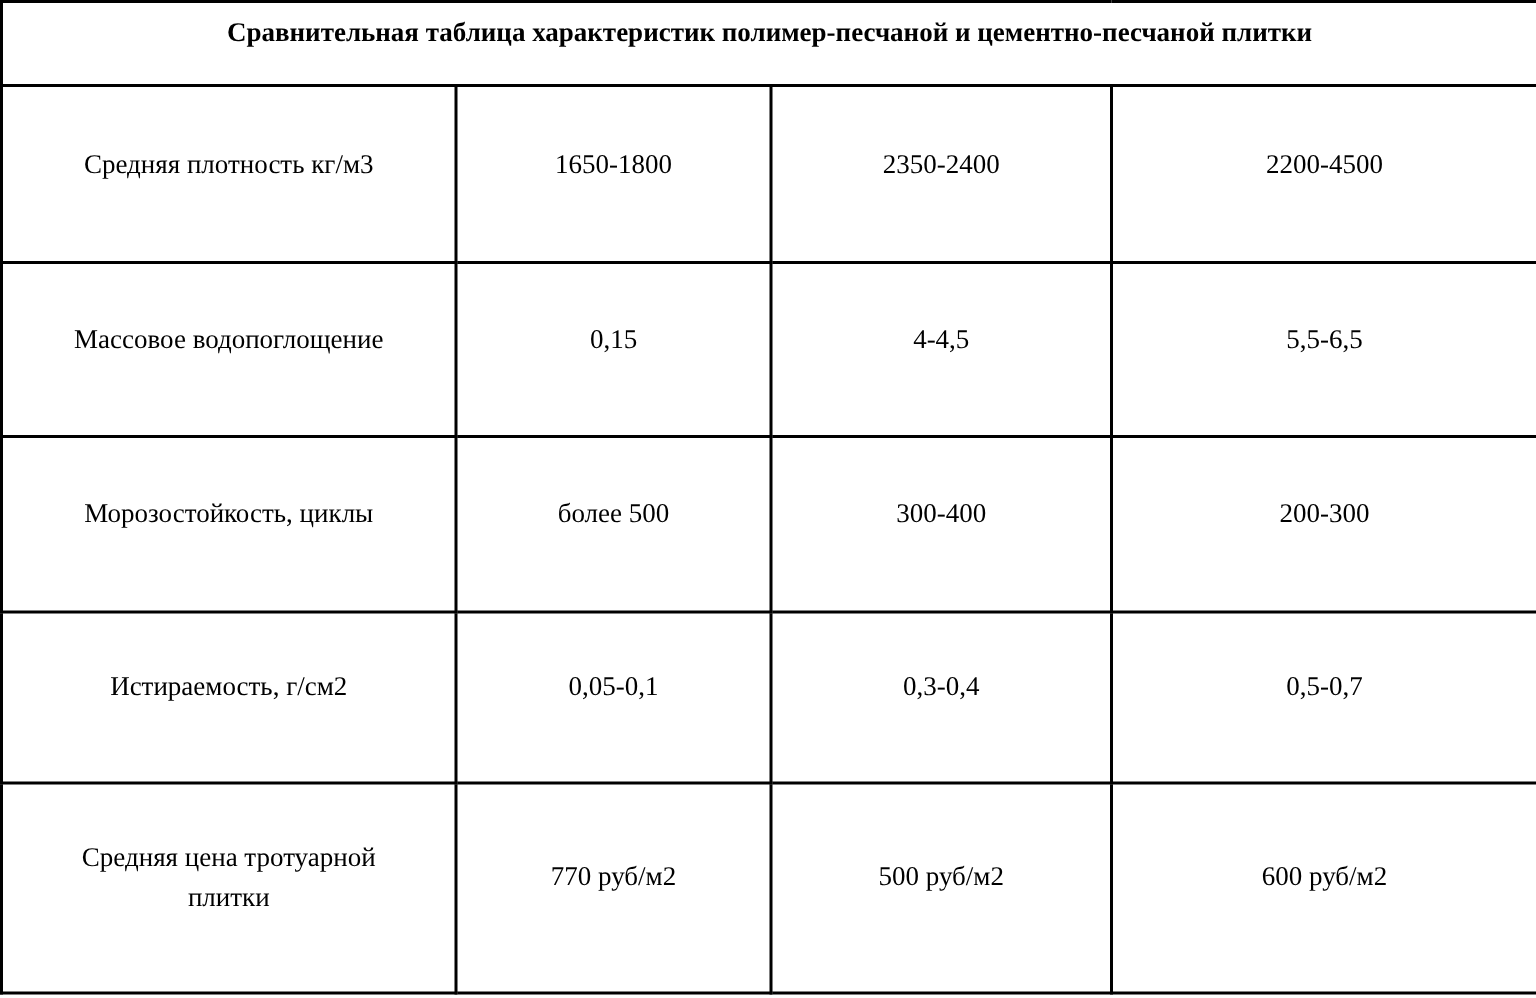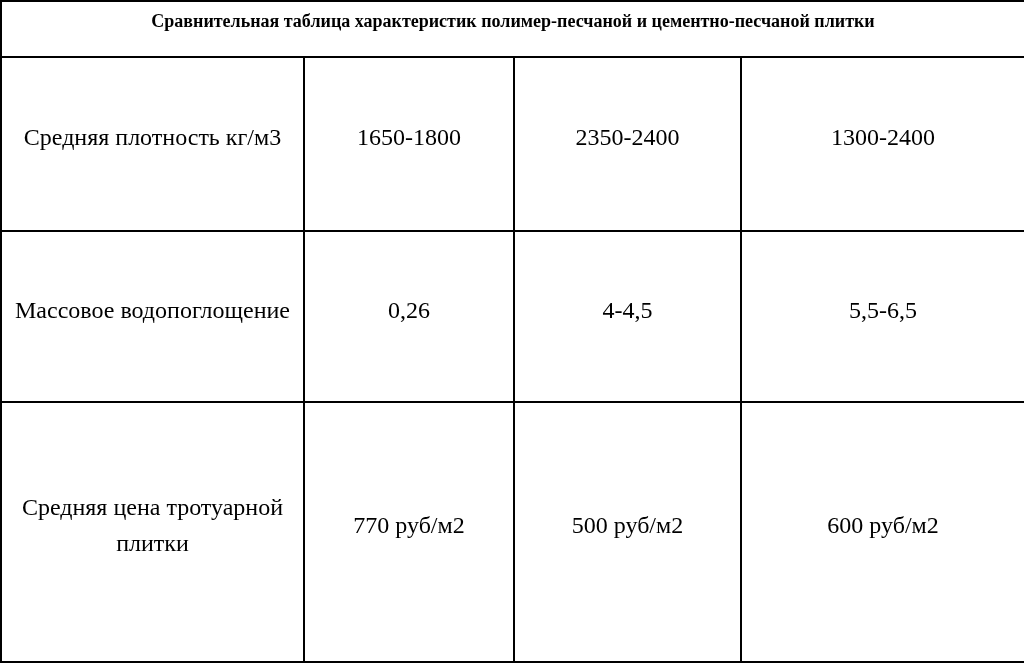--- a/index.html
+++ b/index.html
@@ -41,21 +41,21 @@
     line-height: 1.3;
   }
   table.cmp th {
     font-weight: bold;
     font-size: 17.5px;
     line-height: 1.8;
     height: 81px;
     padding-bottom: 16px;
   }
   table.cmp tbody td {
-    font-size: 24px;
+    font-size: 18px;
     line-height: 1.5;
     font-weight: normal;
   }
   tbody tr { height: 57px; }
   tbody tr:nth-child(1) { height: 59px; }
   tbody tr:nth-child(2) { height: 58px; margin-top: 44px; }
   tbody tr:nth-child(3) { height: 58px; }
   tbody tr:nth-child(7) { height: 86px; }
   tbody tr:nth-child(8) { height: 88px; }
 </style>
@@ -73,27 +73,39 @@
     <thead>
       <tr>
         <td class="title-cell" colspan="4">Сравнительная таблица характеристик полимер-песчаной и цементно-песчаной плитки</td>
       </tr>
     </thead>
     <tbody>
         <tr>
           <td>Средняя плотность кг/м3</td>
           <td>1650-1800</td>
           <td>2350-2400</td>
-          <td>1300-2400</td>
+          <td>2200-4500</td>
         </tr>
         <tr>
           <td>Массовое водопоглощение</td>
-          <td>0,26</td>
+          <td>0,15</td>
           <td>4-4,5</td>
           <td>5,5-6,5</td>
+        </tr>
+        <tr>
+          <td>Морозостойкость, циклы</td>
+          <td>более 500</td>
+          <td>300-400</td>
+          <td>200-300</td>
+        </tr>
+        <tr>
+          <td>Истираемость, г/см2</td>
+          <td>0,05-0,1</td>
+          <td>0,3-0,4</td>
+          <td>0,5-0,7</td>
         </tr>
         <tr>
           <td>Средняя цена тротуарной
 плитки</td>
           <td>770 руб/м2</td>
           <td>500 руб/м2</td>
           <td>600 руб/м2</td>
         </tr>
       </tbody>
   </table>

